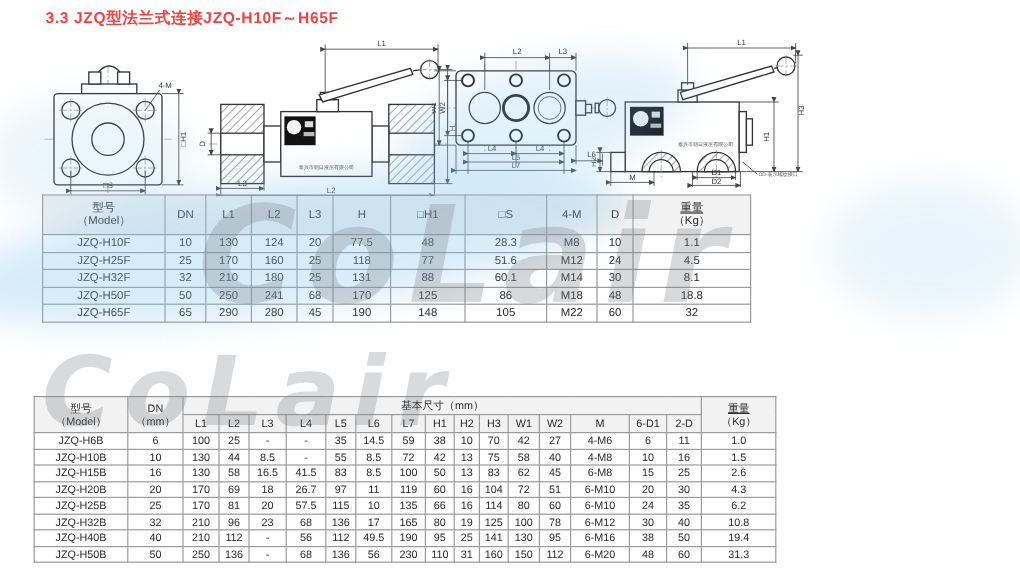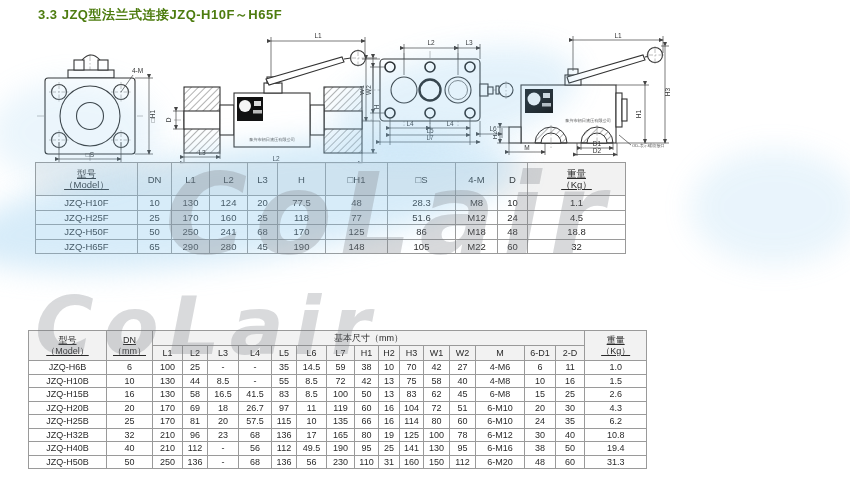--- a/index.html
+++ b/index.html
@@ -1,19 +1,19 @@
 <!DOCTYPE html>
 <html><head>
 <meta charset="utf-8">
 <style>
   html,body{margin:0;padding:0;background:#fff;}
   .page{position:relative;width:850px;height:489px;background:#ffffff;overflow:hidden;
         font-family:"Liberation Sans", sans-serif;color:#222;}
   .title{position:absolute;left:38px;top:6px;font-size:13px;font-weight:bold;
-         letter-spacing:.5px;color:#4d7c0f;z-index:3;}
+         letter-spacing:.5px;color:#ef4444;z-index:3;}
   .footer{position:absolute;left:663px;top:446px;font-size:16px;font-weight:bold;
           color:#0d0d0d;letter-spacing:1.5px;z-index:7;}
   
   .tint{position:absolute;background:rgba(130,196,236,.32);filter:blur(14px);
         border-radius:50%;pointer-events:none;z-index:4;}
   .tint1{left:-40px;top:148px;width:560px;height:112px;transform:rotate(-8deg);}
   .tint2{left:330px;top:52px;width:250px;height:95px;transform:rotate(-12deg);opacity:.7;}
   .tint3{left:690px;top:150px;width:170px;height:115px;opacity:.55;}
   .tint4{left:-10px;top:80px;width:170px;height:105px;opacity:.5;}
   .wm{position:absolute;pointer-events:none;z-index:6;font-weight:bold;font-style:italic;
@@ -39,21 +39,21 @@
         font-weight:normal;color:#2a2a2a;}
   thead th{background:rgba(240,240,240,.85);}
   .t1{left:35px;top:162px;width:590px;}
   .t1 th,.t1 td{font-size:9.5px;}
   .t1 thead th{height:32px;}
   .t1 tbody td{height:13.5px;}
   .t2{left:28px;top:330px;width:618px;}
   .t2 th,.t2 td{font-size:9px;}
   .t2 thead tr{height:15px;}
   .t2 tbody td{height:12.5px;}
-  .hdr2 div{line-height:11px;text-decoration:underline;}
+  .hdr2 div{line-height:11px;}
   .u{text-decoration:underline;}
 </style>
 </head>
 <body>
 
 <div class="page">
 
   <div class="title">3.3 JZQ型法兰式连接JZQ-H10F～H65F</div>
 
   <div class="tint tint1"></div>
@@ -367,20 +367,33 @@
           <td>25</td>
           <td>170</td>
           <td>160</td>
           <td>25</td>
           <td>118</td>
           <td>77</td>
           <td>51.6</td>
           <td>M12</td>
           <td>24</td>
           <td>4.5</td>
+        </tr>
+        <tr>
+          <td>JZQ-H32F</td>
+          <td>32</td>
+          <td>210</td>
+          <td>180</td>
+          <td>25</td>
+          <td>131</td>
+          <td>88</td>
+          <td>60.1</td>
+          <td>M14</td>
+          <td>30</td>
+          <td>8.1</td>
         </tr>
         <tr>
           <td>JZQ-H50F</td>
           <td>50</td>
           <td>250</td>
           <td>241</td>
           <td>68</td>
           <td>170</td>
           <td>125</td>
           <td>86</td>

